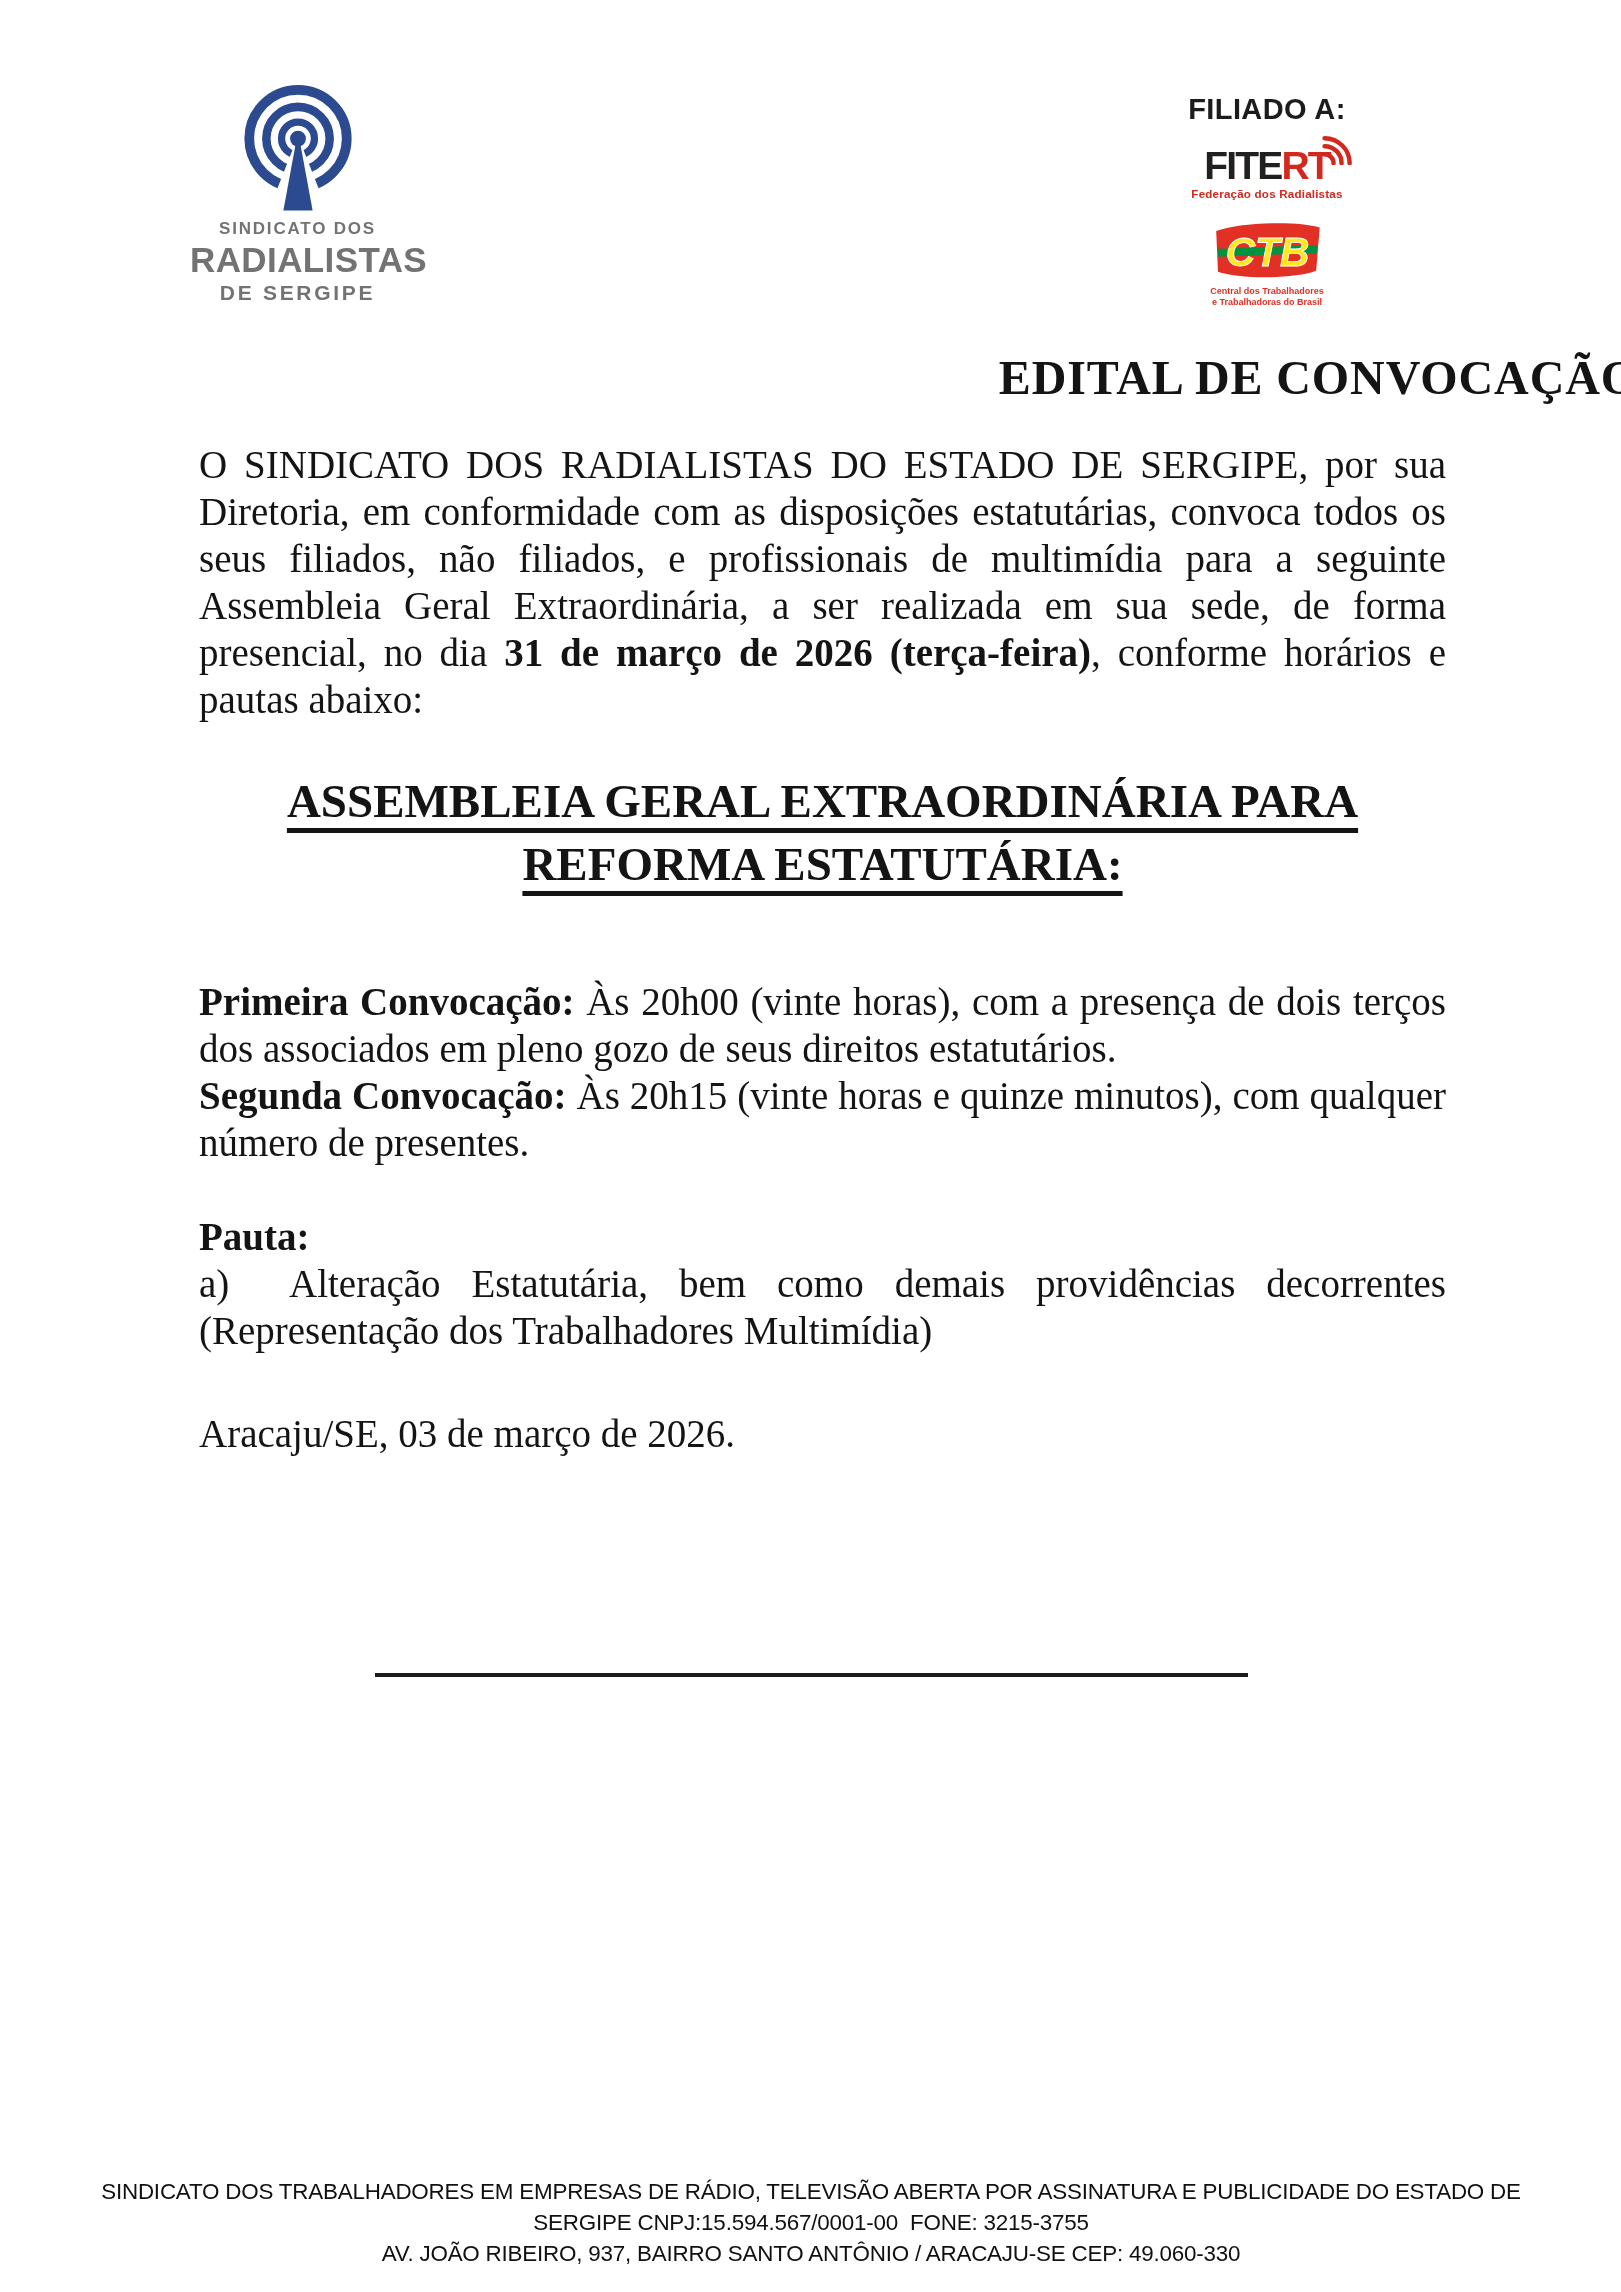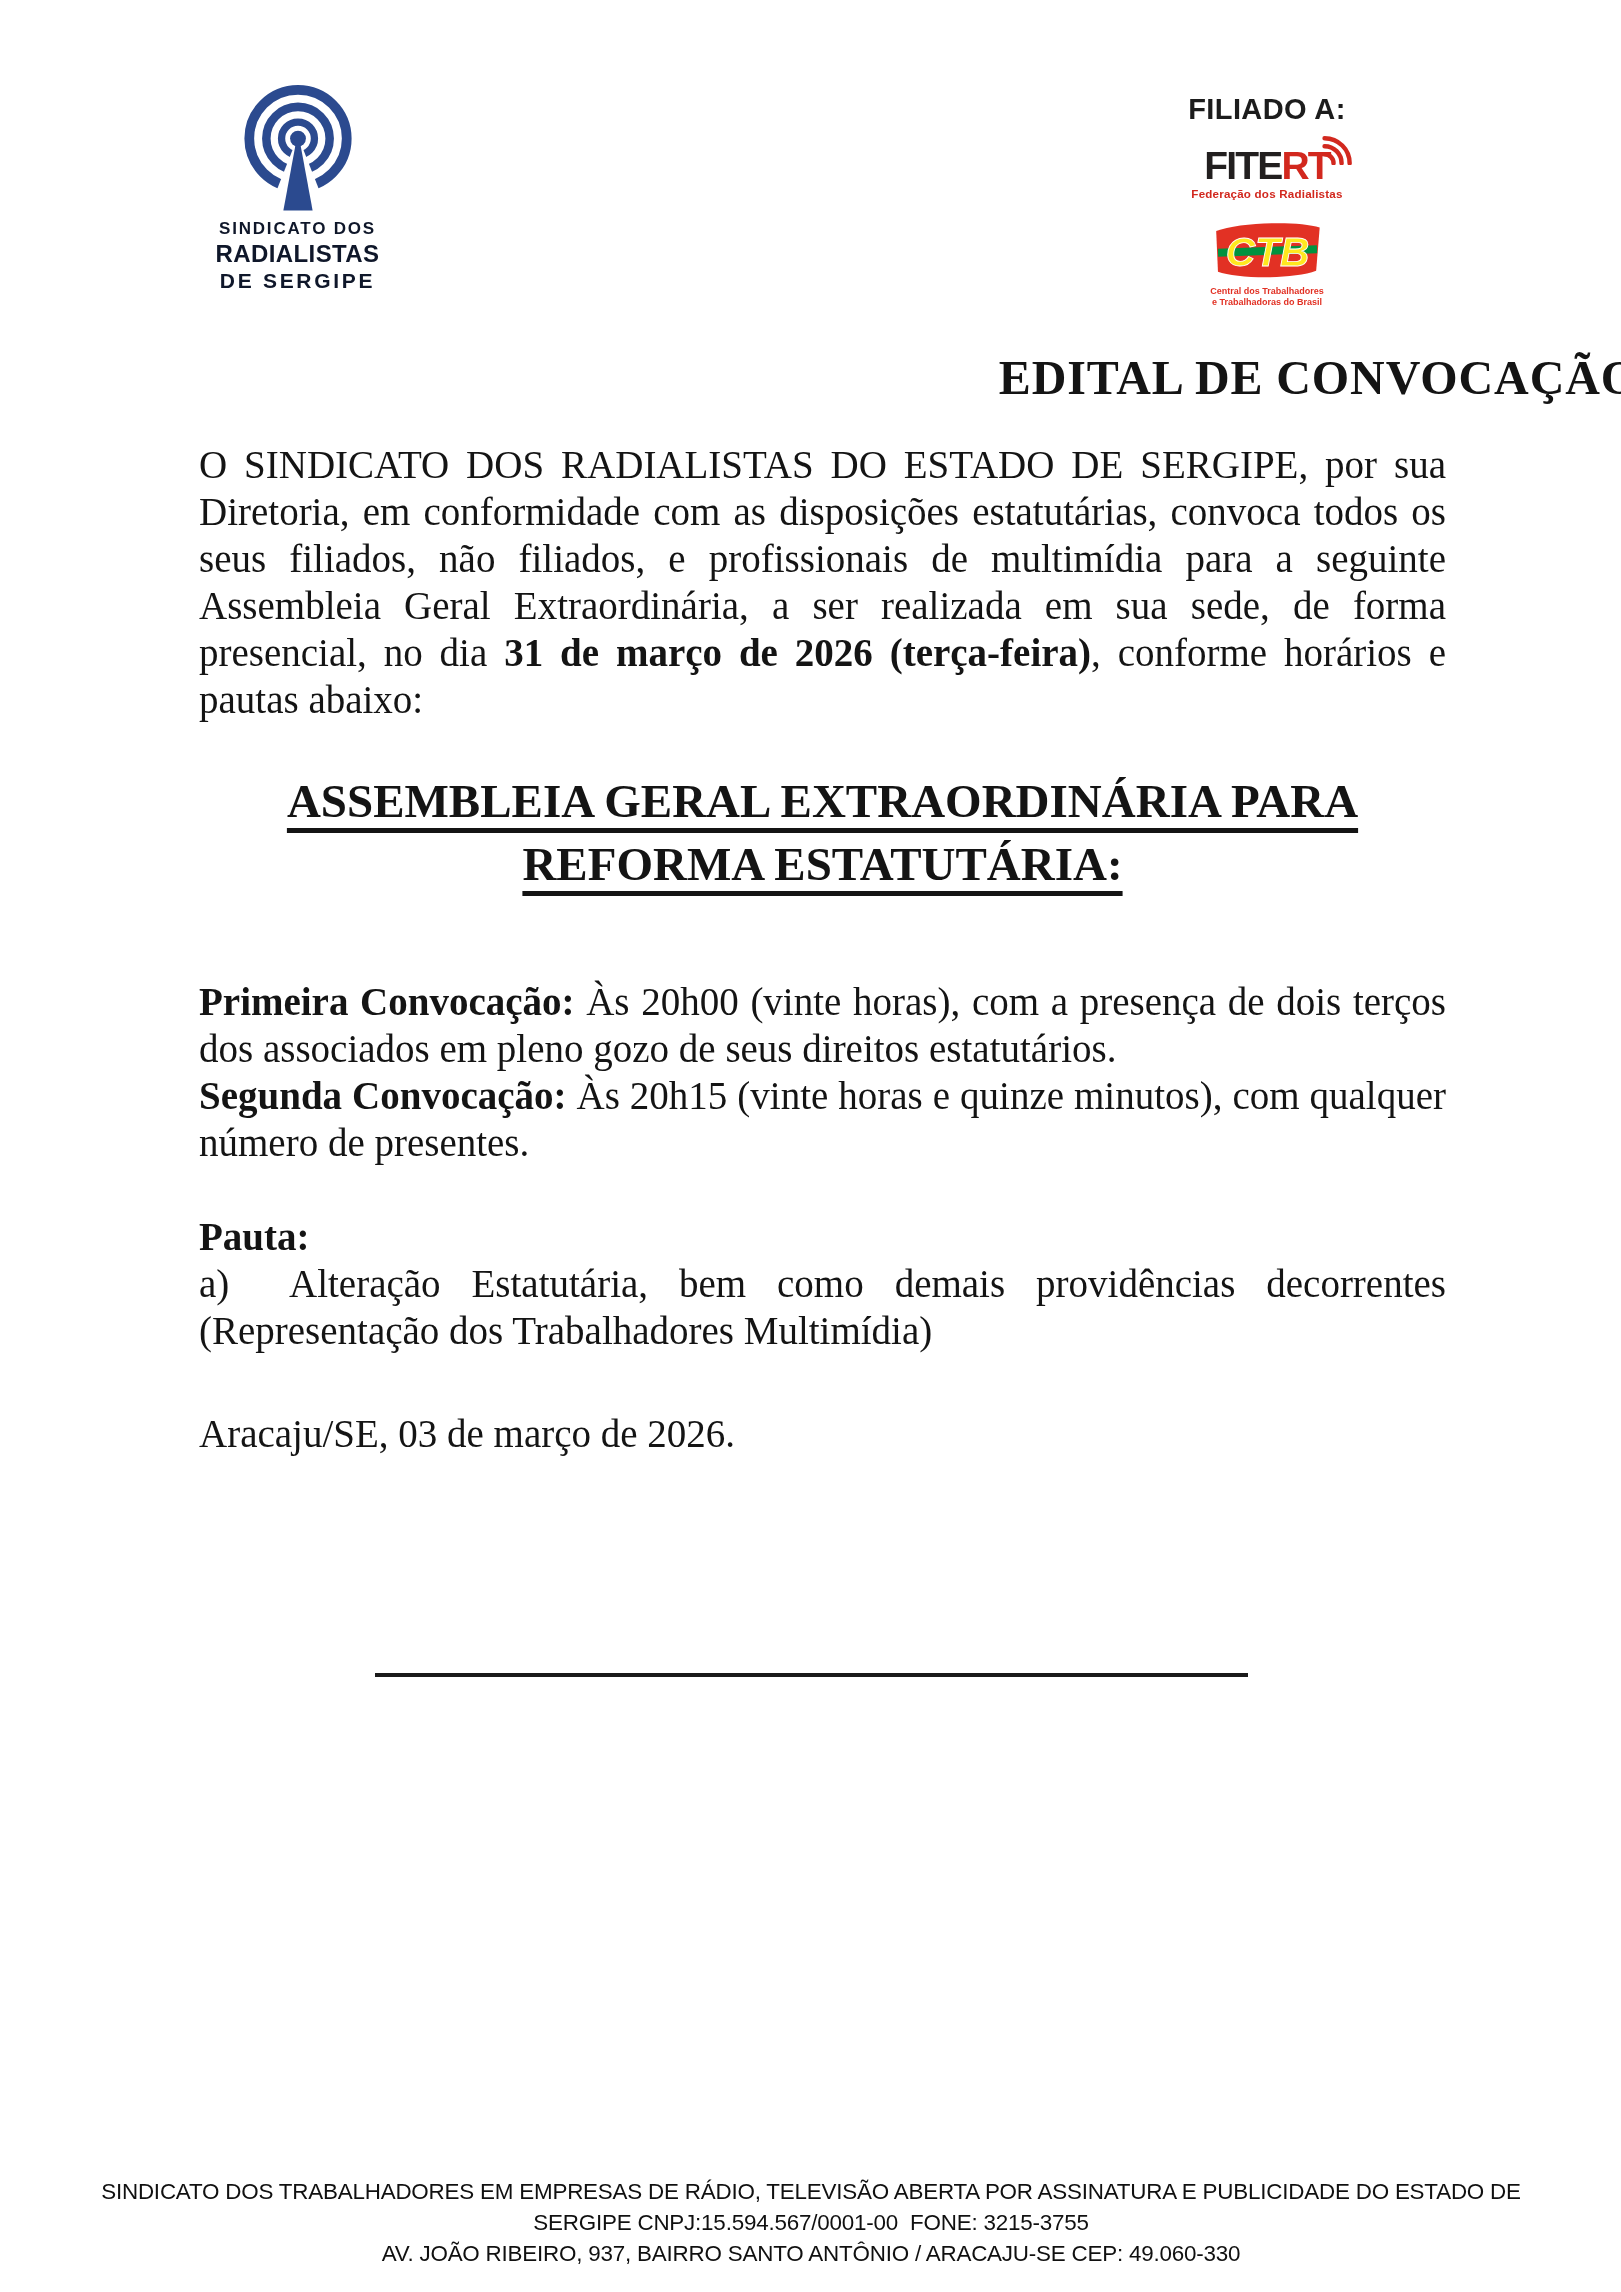--- a/index.html
+++ b/index.html
@@ -14,21 +14,21 @@
 
   
   .union-logo{
     position:absolute;left:190px;top:82px;width:215px;
     text-align:center;
     font-family:"Liberation Sans", sans-serif;
     font-weight:bold;
   }
   .union-logo svg{display:block;margin:0 auto;}
   .ul-line1{font-size:17px;letter-spacing:1.8px;margin-top:5.4px;}
-  .ul-line2{font-size:24px;letter-spacing:0.4px;margin-top:0.9px;}
+  .ul-line2{font-size:35px;letter-spacing:0.4px;margin-top:0.9px;}
   .ul-line3{font-size:21px;letter-spacing:2.7px;margin-top:0.9px;}
 
   .affiliation{
     position:absolute;left:1182px;top:93px;width:170px;
     text-align:center;
     font-family:"Liberation Sans", sans-serif;
   }
   .filiado-label{font-size:29px;font-weight:bold;color:#1c1c1c;letter-spacing:0.4px;}
   .fitert{margin-top:19.7px;position:relative;display:inline-block;}
   .fitert-wordmark{
@@ -79,21 +79,21 @@
     font-family:"Liberation Sans", sans-serif;
     font-size:22.4px;line-height:31px;color:#101010;
     letter-spacing:-0.2px;
   }
 </style>
 </head>
 <body>
 
 <div class="page">
 
-  <div class="union-logo" style="color: #0f172a;">
+  <div class="union-logo" style="color: #737373;">
     <svg width="134" height="132" viewBox="0 0 220 215">
       <circle cx="110" cy="92" r="80" fill="none" stroke-width="16" stroke="#2b4a8f"></circle>
       <circle cx="110" cy="92" r="52" fill="none" stroke-width="14" stroke="#2b4a8f"></circle>
       <circle cx="110" cy="92" r="27" fill="none" stroke-width="12" stroke="#2b4a8f"></circle>
       <polygon points="110,88 62,210 158,210" fill="#ffffff"></polygon>
       <polygon points="110,80 86,210 134,210" fill="#2b4a8f"></polygon>
       <circle cx="110" cy="92" r="13" fill="#2b4a8f"></circle>
     </svg>
     <div class="ul-line1">SINDICATO DOS</div>
     <div class="ul-line2">RADIALISTAS</div>

